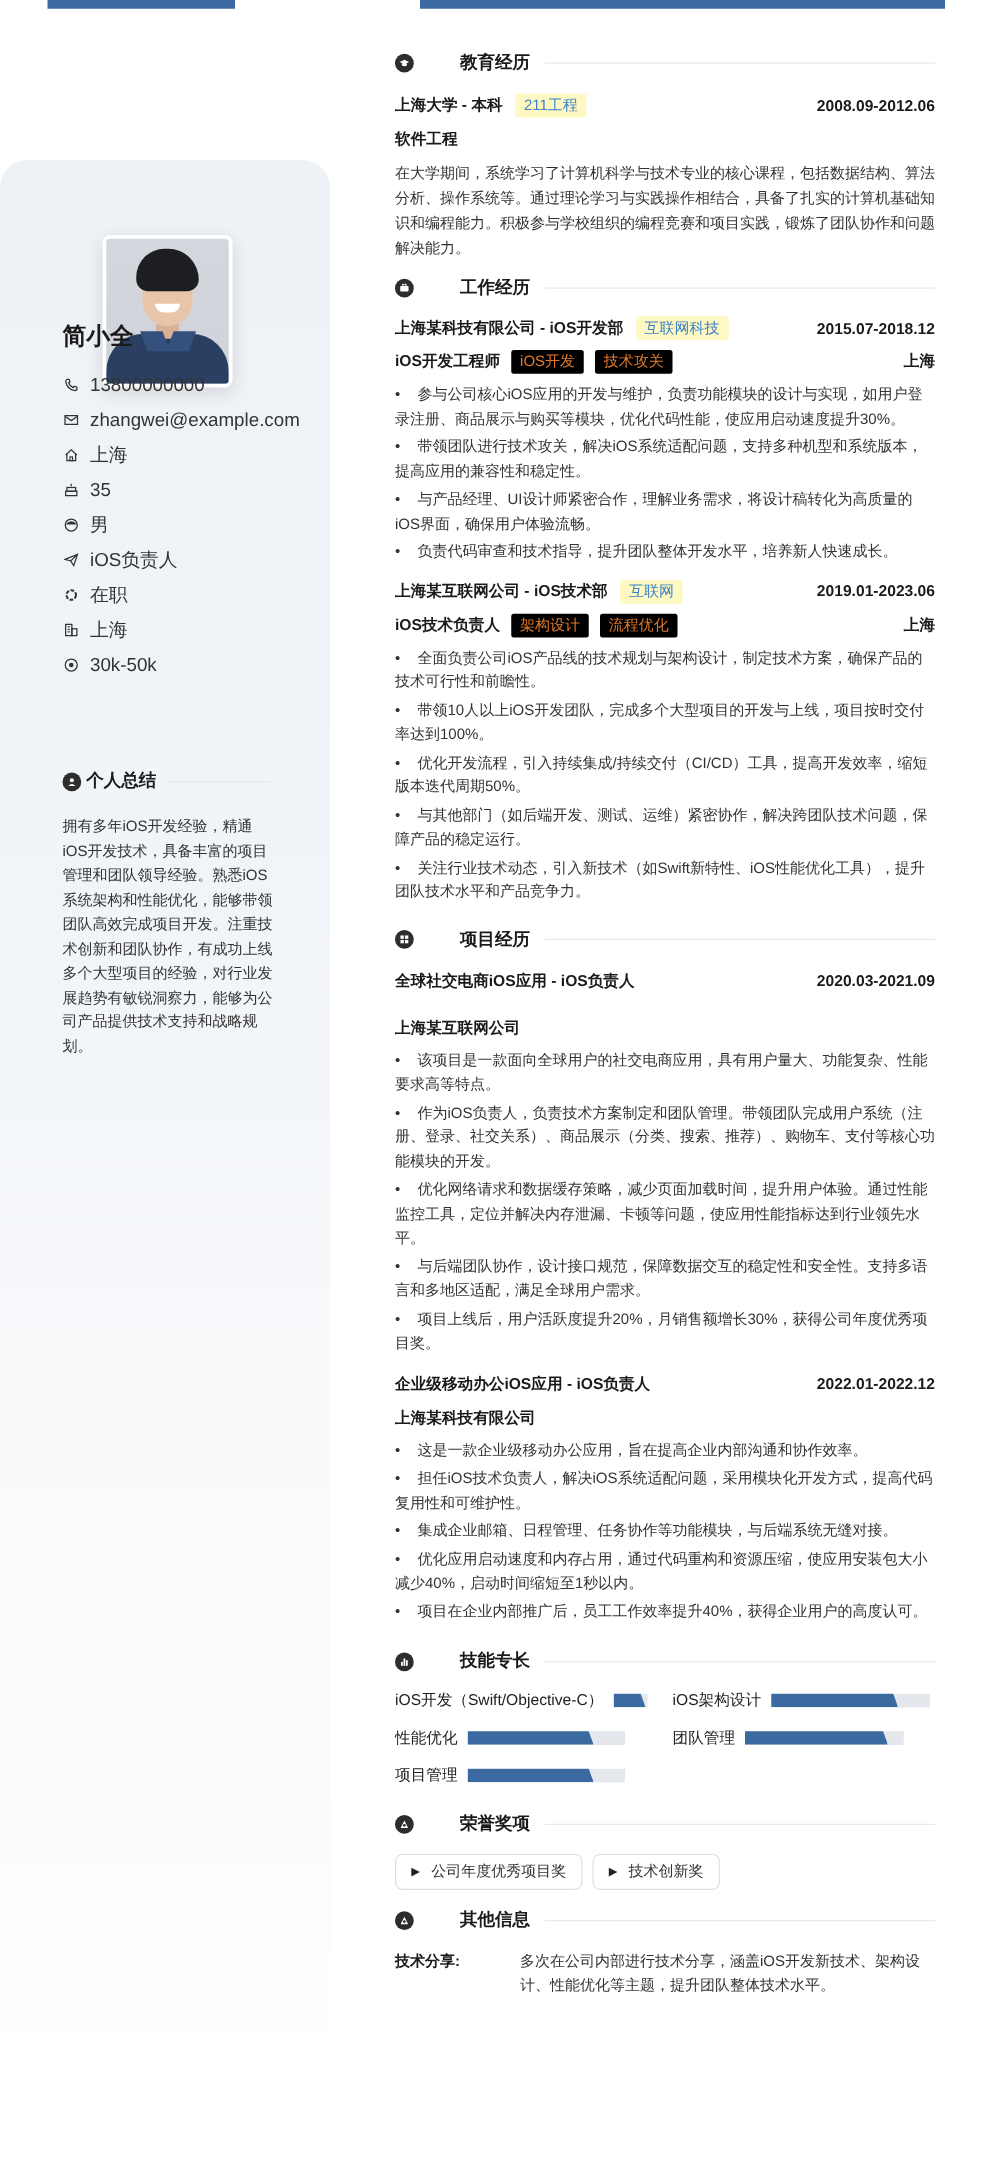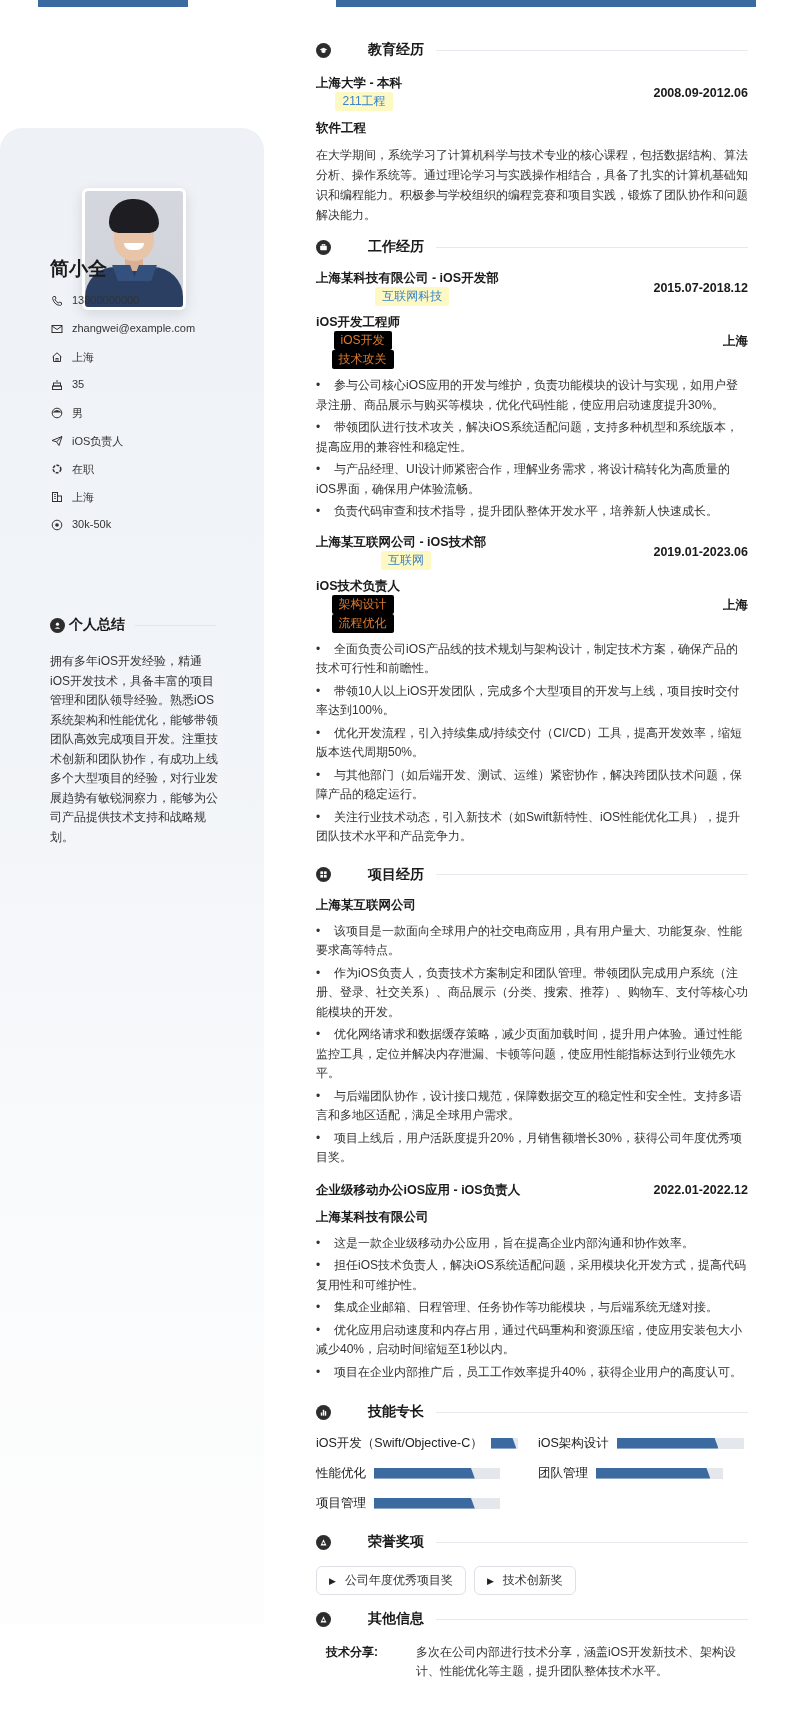--- a/index.html
+++ b/index.html
@@ -26,57 +26,57 @@
   .photo .hair { position:absolute; left:24px; top:8px; width:50px; height:34px; background:#1e1e22; border-radius: 24px 26px 10px 10px; }
   .photo .face { position:absolute; left:29px; top:20px; width:40px; height:50px; background:#e8c4a8; border-radius: 18px 18px 20px 20px; }
   .photo .smile { position:absolute; left:39px; top:52px; width:20px; height:7px; background:#fff; border-radius: 0 0 10px 10px; }
   .photo .neck { position:absolute; left:40px; top:66px; width:18px; height:14px; background:#d9b094; }
   .photo .shirt { position:absolute; left:0; top:76px; width:98px; height:40px; background:#2b3f63; border-radius: 30px 30px 0 0; }
   .photo .collar-l { position:absolute; left:30px; top:74px; width:18px; height:16px; background:#34507c; transform: skewX(20deg); }
   .photo .collar-r { position:absolute; left:51px; top:74px; width:18px; height:16px; background:#34507c; transform: skewX(-20deg); }
 
   .name { position: absolute; left: 50px; top: 256px; font-size: 19px; font-weight: bold; color: #1a1a1a; }
   .info-list { position: absolute; left: 50px; top: 294px; }
-  .info-item { display: flex; align-items: flex-start; height: 28px; font-size: 11px; color: #333; }
+  .info-item { display: flex; align-items: center; height: 28px; font-size: 15px; color: #333; }
   .info-item .ico { width: 14px; height: 14px; margin-right: 8px; display: inline-flex; align-items: center; justify-content: center; }
   .info-item svg { width: 12px; height: 12px; }
 
   .summary-head { position: absolute; left: 50px; top: 616px; display: flex; align-items: center; width: 166px; }
   .summary-head .title { font-size: 14px; font-weight: bold; color: #1a1a1a; margin-left: 4px; }
   .summary-head .line { flex: 1; height: 1px; background: #e2e6eb; margin-left: 10px; }
   .summary-text { position: absolute; left: 50px; top: 652px; width: 168px; font-size: 12px; line-height: 19.5px; color: #333; }
 
   .main { position: absolute; left: 316px; top: 38px; width: 432px; }
   .sec-head { display: flex; align-items: center; height: 24px; }
   .sec-head .title { font-size: 14px; font-weight: bold; color: #1a1a1a; margin-left: 5px; padding-left: 32px; }
   .sec-head .line { flex: 1; height: 1px; background: #e6e9ed; margin-left: 12px; }
   .sec-icon { width: 15px; height: 15px; border-radius: 50%; background: #2d2d2d; display: inline-flex; align-items: center; justify-content: center; }
   .sec-icon svg { width: 9px; height: 9px; }
 
   .row { display: flex; align-items: center; justify-content: space-between; font-size: 12.5px; font-weight: bold; color: #1a1a1a; }
-  .row .left { display: flex; align-items: center; flex-direction: column; }
+  .row .left { display: flex; align-items: center; }
   .tag-blue { display: inline-block; background: #fef9c3; color: #3b82c8; font-size: 12px; font-weight: normal; padding: 1px 7px; margin-left: 10px; border-radius: 2px; }
   .tag-orange { display: inline-block; background: #000000; color: #e07a2c; font-size: 12px; font-weight: normal; padding: 1px 7px; margin-left: 9px; border-radius: 2px; }
   .date { font-weight: bold; font-size: 12.5px; }
   .para { font-size: 12px; line-height: 20px; color: #333; }
   .bullets { list-style: none; }
   .bullets li { font-size: 12px; line-height: 19.5px; color: #333; margin-bottom: 3px; text-indent: 0; }
   .bullets li .dot { display: inline-block; width: 18px; }
 
   .skills { display: grid; grid-template-columns: 222px 210px; row-gap: 12px; margin-top: 10px; }
   .skill { display: flex; align-items: center; font-size: 12.5px; color: #222; height: 18px; }
   .skill .bar { height: 11px; background: #e4e7eb; margin-left: 8px; position: relative; }
   .skill .fill { position: absolute; left: 0; top: 0; height: 11px; background: #3a6aa0; clip-path: polygon(0 0, calc(100% - 4px) 0, 100% 100%, 0 100%); }
 
   .awards { display: flex; gap: 8px; margin-top: 12px; }
   .award { display: inline-flex; align-items: center; border: 1px solid #dde1e6; border-radius: 6px; height: 29px; padding: 0 12px; font-size: 12px; color: #333; background: #fff; }
   .award .tri { font-size: 9px; margin-right: 9px; color: #222; }
 
   .other { display: flex; font-size: 12px; line-height: 19px; margin-top: 12px; }
-  .other .k { font-weight: bold; color: #1a1a1a; width: 62px; flex-shrink: 0; text-align: right; }
+  .other .k { font-weight: bold; color: #1a1a1a; width: 62px; flex-shrink: 0; }
   .other .v { color: #333; margin-left: 38px; }
 </style>
 </head>
 <body>
 
 <div class="top-bar-left"></div>
 <div class="top-bar-right"></div>
 
 <aside class="sidebar">
   <div class="photo-frame">
@@ -285,21 +285,25 @@
             <rect x="5.5" y="1.5" width="3" height="3" fill="#fff"></rect>
             <rect x="1.5" y="5.5" width="3" height="3" fill="#fff"></rect>
             <rect x="5.5" y="5.5" width="3" height="3" fill="#fff"></rect>
           </svg>
         </span>
       <span class="title">项目经历</span>
       <span class="line"></span>
     </div>
 
     <div>
-      <div class="row" style="margin-top:10px;">
+      <div class="row" style="margin-top:13px;">
+        <span>全球社交电商iOS应用 - iOS负责人</span>
+        <span class="date">2020.03-2021.09</span>
+      </div>
+      <div class="row" style="margin-top:20px;">
         <span>上海某互联网公司</span>
       </div>
       <ul class="bullets" style="margin-top:8px;">
         <li><span class="dot">•</span><span>该项目是一款面向全球用户的社交电商应用，具有用户量大、功能复杂、性能要求高等特点。</span></li>
         <li><span class="dot">•</span><span>作为iOS负责人，负责技术方案制定和团队管理。带领团队完成用户系统（注册、登录、社交关系）、商品展示（分类、搜索、推荐）、购物车、支付等核心功能模块的开发。</span></li>
         <li><span class="dot">•</span><span>优化网络请求和数据缓存策略，减少页面加载时间，提升用户体验。通过性能监控工具，定位并解决内存泄漏、卡顿等问题，使应用性能指标达到行业领先水平。</span></li>
         <li><span class="dot">•</span><span>与后端团队协作，设计接口规范，保障数据交互的稳定性和安全性。支持多语言和多地区适配，满足全球用户需求。</span></li>
         <li><span class="dot">•</span><span>项目上线后，用户活跃度提升20%，月销售额增长30%，获得公司年度优秀项目奖。</span></li>
       </ul>
     </div>

